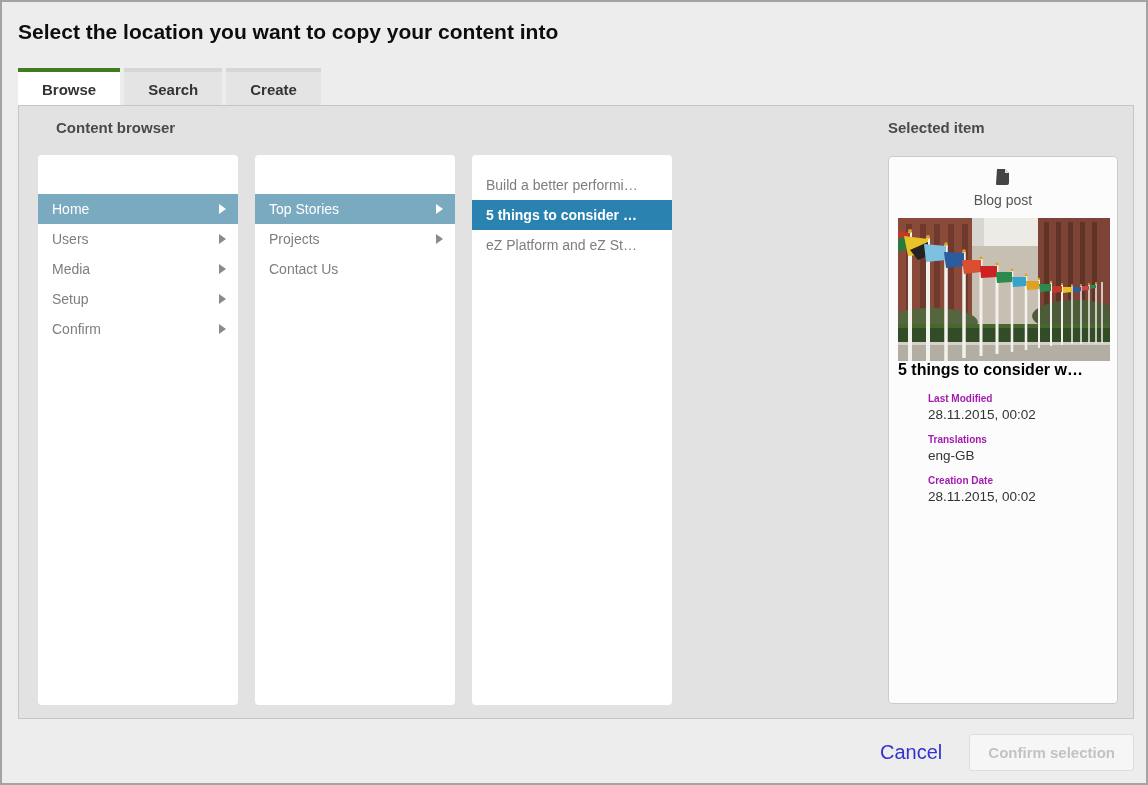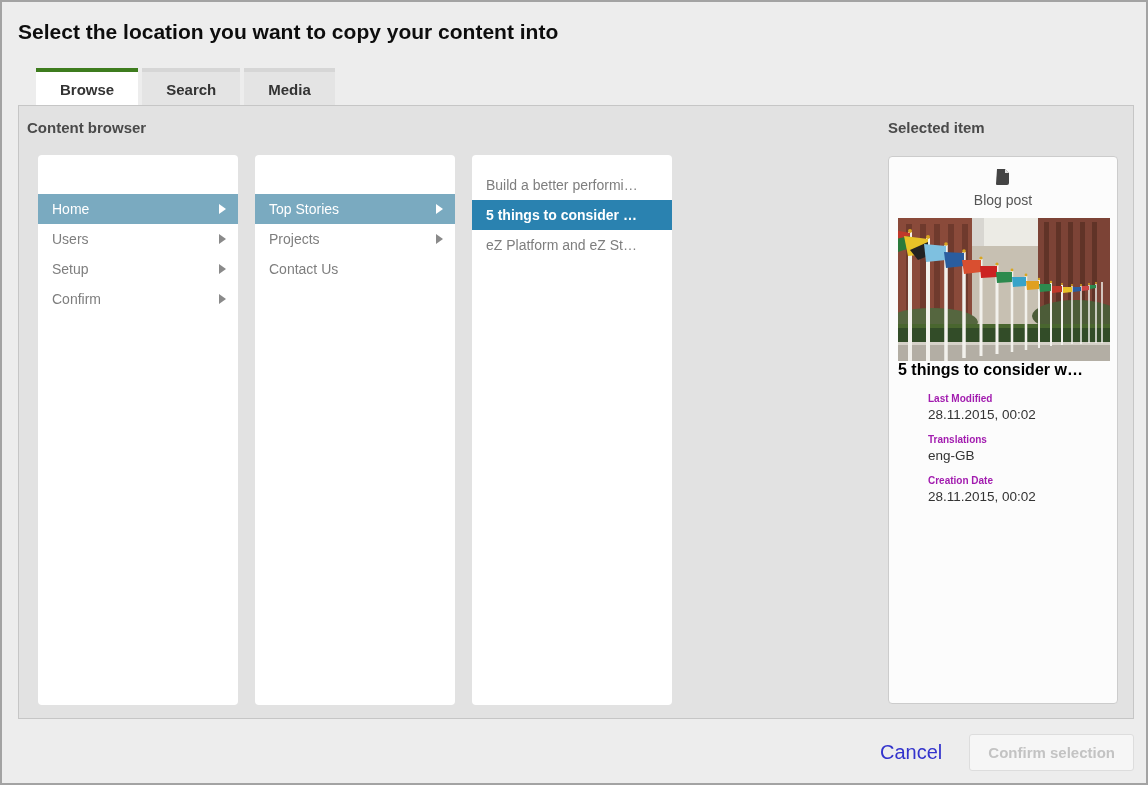--- a/index.html
+++ b/index.html
@@ -1,29 +1,29 @@
 <!DOCTYPE html>
 <html><head>
 <meta charset="utf-8">
 <style>
   html,body{margin:0;padding:0;}
   body{font-family:"Liberation Sans",sans-serif;background:#fff;}
   .window{position:relative;width:1148px;height:785px;box-sizing:border-box;
     background:#ededed;border:2px solid #a3a3a3;overflow:hidden;}
   .dialog-title{position:absolute;left:16px;top:18px;font-size:21px;font-weight:bold;color:#0d0d0d;}
   
-  .tabs{position:absolute;left:34px;top:66px;display:flex;gap:4px;}
+  .tabs{position:absolute;left:16px;top:66px;display:flex;gap:4px;}
   .tab{box-sizing:border-box;height:38px;padding:9px 24px 0 24px;background:#e4e4e4;
     border-top:4px solid #d6d6d6;font-size:15px;font-weight:bold;color:#333;cursor:pointer;}
   .tab.active{background:#fff;border-top-color:#3e7c1e;}
   
   .panel{position:absolute;left:16px;top:103px;width:1116px;height:614px;box-sizing:border-box;
     background:#e2e2e2;border:1px solid #c6c6c6;}
   .section-title{position:absolute;top:13px;font-size:15px;font-weight:bold;color:#4a4a4a;}
-  .section-title.browser{left:8px;}
+  .section-title.browser{left:37px;}
   .section-title.selected{left:869px;}
   
   .col{position:absolute;top:49px;width:200px;height:550px;background:#fff;border-radius:4px;
     padding-top:15px;box-sizing:border-box;overflow:hidden;}
   .col1{left:19px;} .col2{left:236px;} .col3{left:453px;}
   .row{position:relative;height:30px;line-height:30px;padding-left:14px;padding-right:26px;
     font-size:14px;color:#7e7e7e;white-space:nowrap;overflow:hidden;cursor:pointer;}
   .row .arrow{position:absolute;right:12px;top:10px;width:0;height:0;
     border-top:5px solid transparent;border-bottom:5px solid transparent;border-left:7px solid #8a8a8a;}
   .row.sel-muted{background:#7aaac0;color:#fff;margin-top:24px;}
@@ -50,35 +50,39 @@
 </head>
 <body>
 
 <div class="window">
 
   <div class="dialog-title">Select the location you want to copy your content into</div>
 
   <div class="tabs">
     <div class="tab active">Browse</div>
     <div class="tab">Search</div>
-    <div class="tab">Media</div>
+    <div class="tab">Create</div>
   </div>
 
   <div class="panel">
 
     <div class="section-title browser">Content browser</div>
     <div class="section-title selected">Selected item</div>
 
     <div class="col col1">
       <div class="row sel-muted">
         <span>Home</span>
         <span class="arrow"></span>
       </div>
       <div class="row">
         <span>Users</span>
+        <span class="arrow"></span>
+      </div>
+      <div class="row">
+        <span>Media</span>
         <span class="arrow"></span>
       </div>
       <div class="row">
         <span>Setup</span>
         <span class="arrow"></span>
       </div>
       <div class="row">
         <span>Confirm</span>
         <span class="arrow"></span>
       </div>

